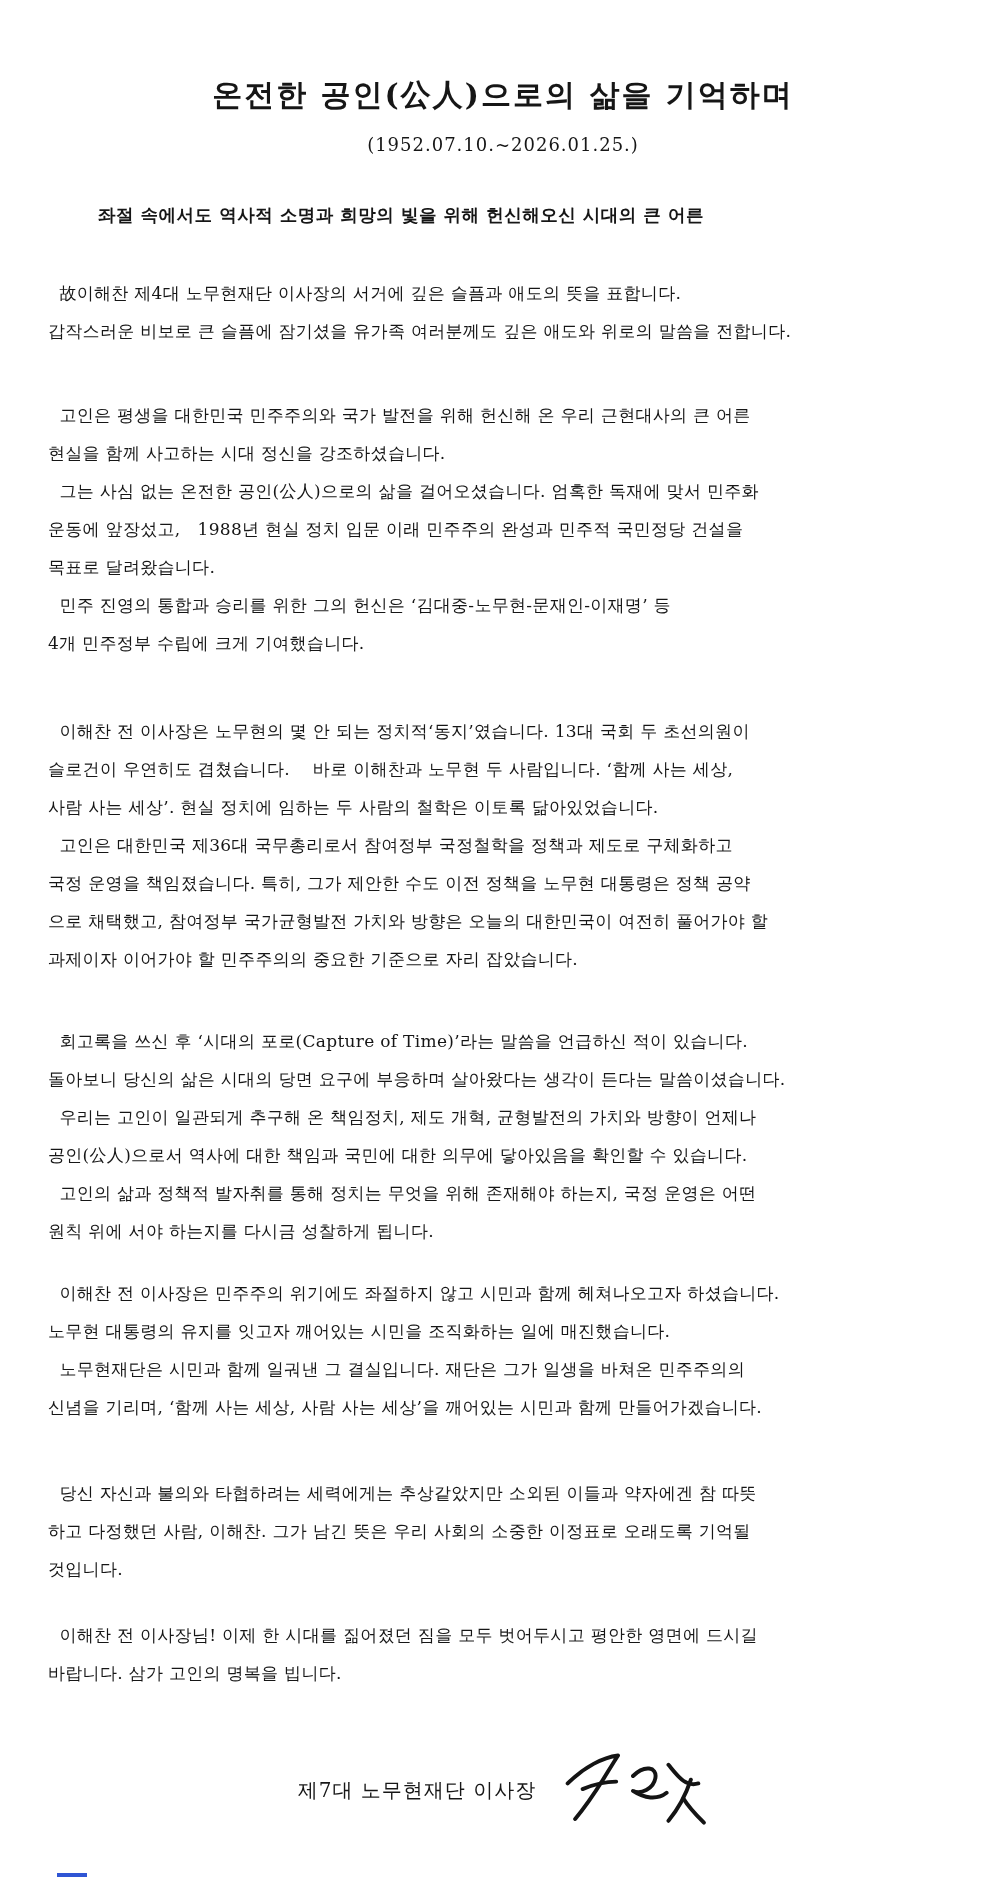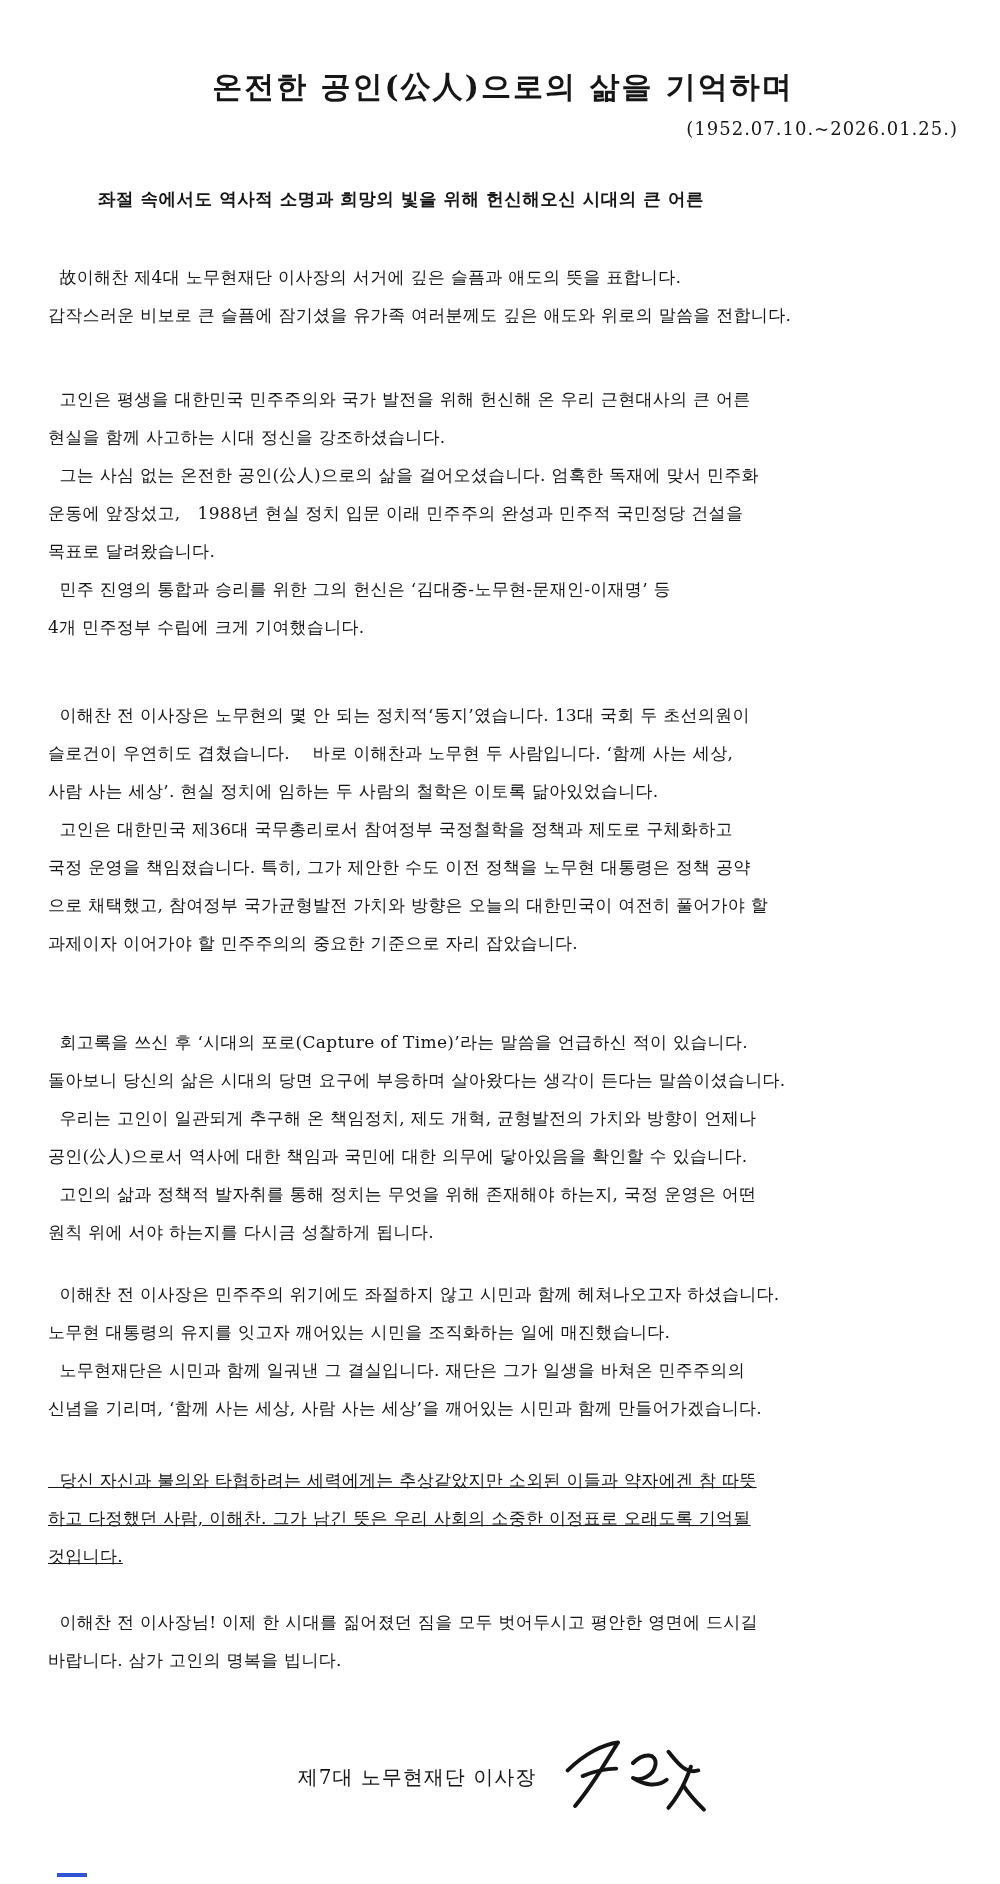--- a/index.html
+++ b/index.html
@@ -13,24 +13,24 @@
     overflow: hidden;
   }
   .sheet { padding: 58px 42px 0 48px; }
 
   .title {
     text-align: center;
     font-size: 30px;
     font-weight: bold;
     line-height: 42px;
     letter-spacing: 2px;
-    margin: 8px;
+    margin: 16px;
   }
   .date-range {
-    text-align: right;
+    text-align: center;
     font-size: 18px;
     line-height: 26px;
     margin-top: 2px;
     letter-spacing: 1px;
   }
   .tagline {
     font-size: 17.5px;
     font-weight: bold;
     line-height: 26px;
     margin-top: 44px;
@@ -41,23 +41,23 @@
   .body-text { margin-top: 46px; font-size: 17px; }
   .line {
     white-space: pre;
     line-height: 38px;
     height: 38px;
     letter-spacing: 0.3px;
   }
   .para { margin: 0; }
   .gap-46 { margin-top: 46px; }
   .gap-50 { margin-top: 50px; }
-  .gap-52 { margin-top: 61px; }
+  .gap-52 { margin-top: 44px; }
   .gap-24 { margin-top: 24px; }
-  .gap-34 { margin-top: 34px; text-decoration: underline; }
+  .gap-34 { margin-top: 48px; }
   .gap-28 { margin-top: 28px; }
 
   .closing-row {
     margin-top: 56px;
     display: flex;
     align-items: center;
     justify-content: center;
     gap: 22px;
     height: 84px;
   }

